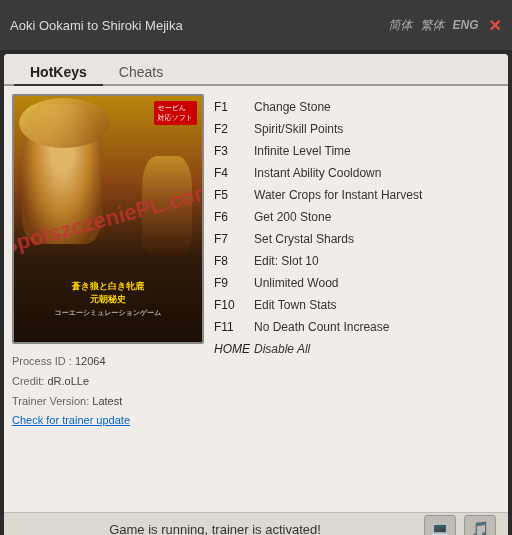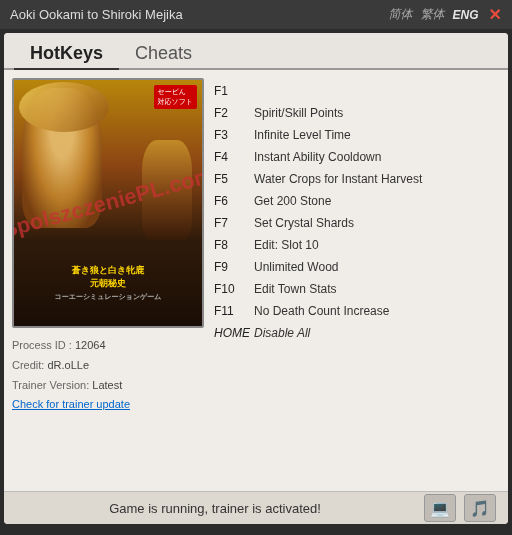--- a/index.html
+++ b/index.html
@@ -9,21 +9,21 @@
       background: #2b2b2b;
       font-family: Arial, sans-serif;
       font-size: 12px;
       color: #333;
       overflow: hidden;
     }
 
     
     .title-bar {
       background: #3a3a3a;
-      height: 29px;
+      height: 50px;
       display: flex;
       align-items: center;
       padding: 0 10px;
       color: #ccc;
       font-size: 13px;
     }
     .title-bar-title {
       flex: 1;
       color: #ddd;
       font-size: 13px;
@@ -34,21 +34,21 @@
       gap: 8px;
       margin-right: 10px;
     }
     .lang-btn {
       color: #aaa;
       font-size: 12px;
       cursor: pointer;
       font-style: italic;
     }
     .lang-btn.active {
-      color: #e5e5e5;
+      color: #a3a3a3;
       font-weight: bold;
     }
     .close-btn {
       color: #e74c3c;
       font-weight: bold;
       font-size: 16px;
       cursor: pointer;
     }
 
     
@@ -64,21 +64,21 @@
     
     .tabs {
       display: flex;
       border-bottom: 2px solid #999;
       padding: 6px 10px 0;
       background: #e8e5e0;
       border-radius: 4px 4px 0 0;
     }
     .tab {
       padding: 4px 16px;
-      font-size: 18px;
+      font-size: 14px;
       cursor: pointer;
       color: #555;
       border-bottom: 2px solid transparent;
       margin-bottom: -2px;
     }
     .tab.active {
       color: #222;
       font-weight: bold;
       border-bottom: 2px solid #333;
     }
@@ -300,20 +300,21 @@
         <div>
           <a class="update-link">Check for trainer update</a>
         </div>
       </div>
     </div>
 
     <div class="hotkeys-panel">
       <div id="hotkeys-list">
           <div class="hotkey-row">
             <span class="hotkey-key">F1</span>
+            <span class="hotkey-label">Change Stone</span>
           </div>
           <div class="hotkey-row">
             <span class="hotkey-key">F2</span>
             <span class="hotkey-label">Spirit/Skill Points</span>
           </div>
           <div class="hotkey-row">
             <span class="hotkey-key">F3</span>
             <span class="hotkey-label">Infinite Level Time</span>
           </div>
           <div class="hotkey-row">

